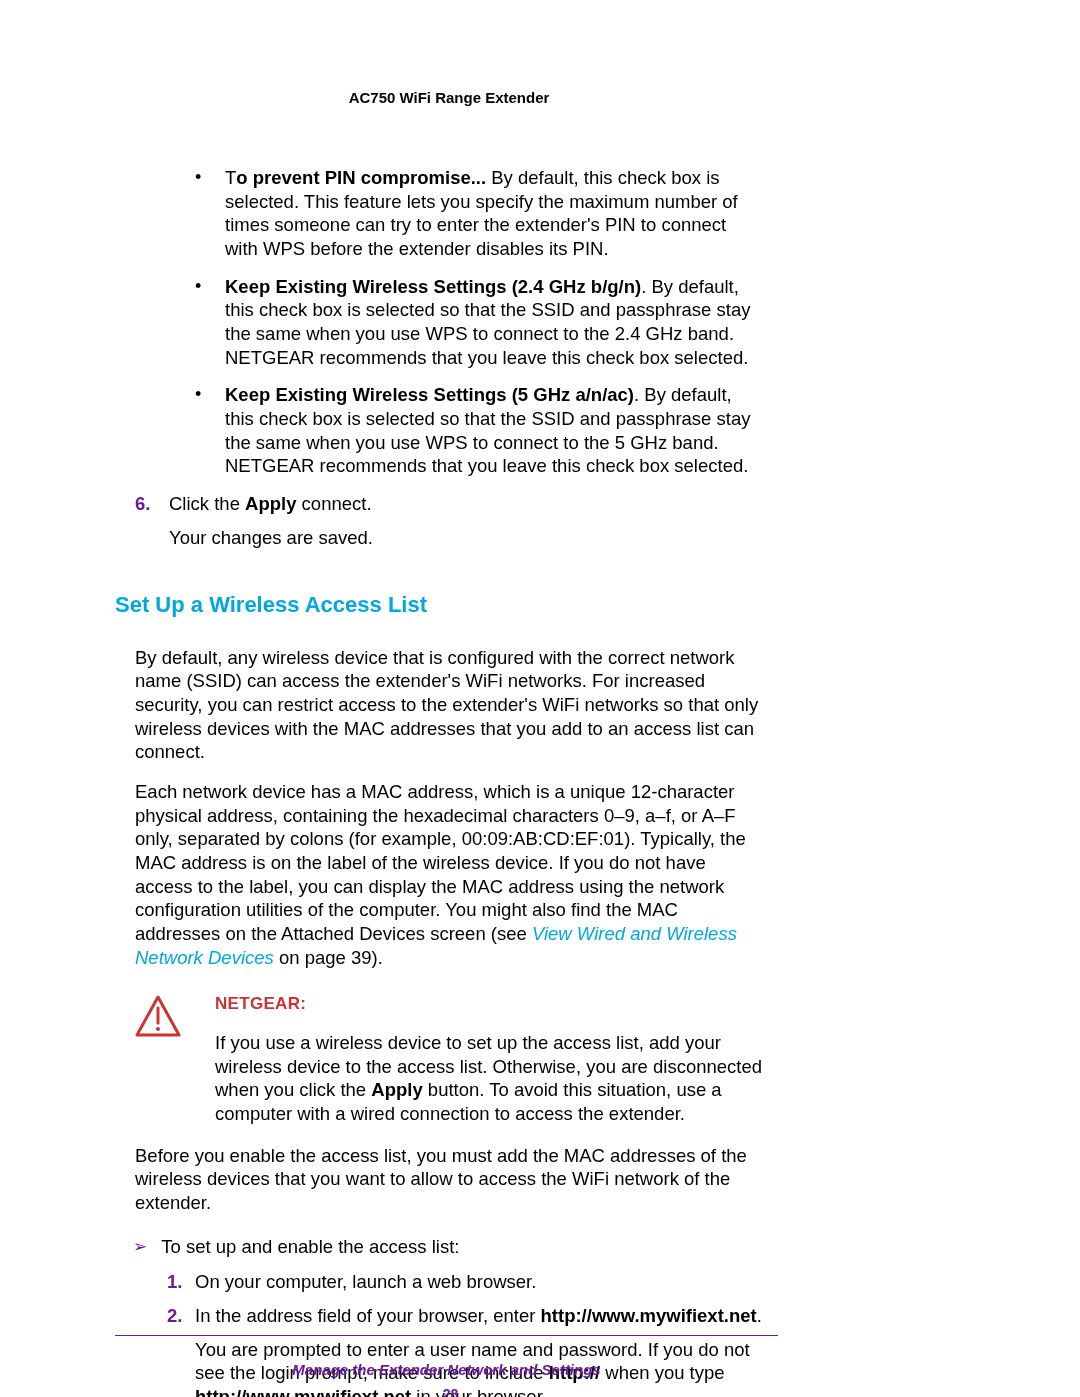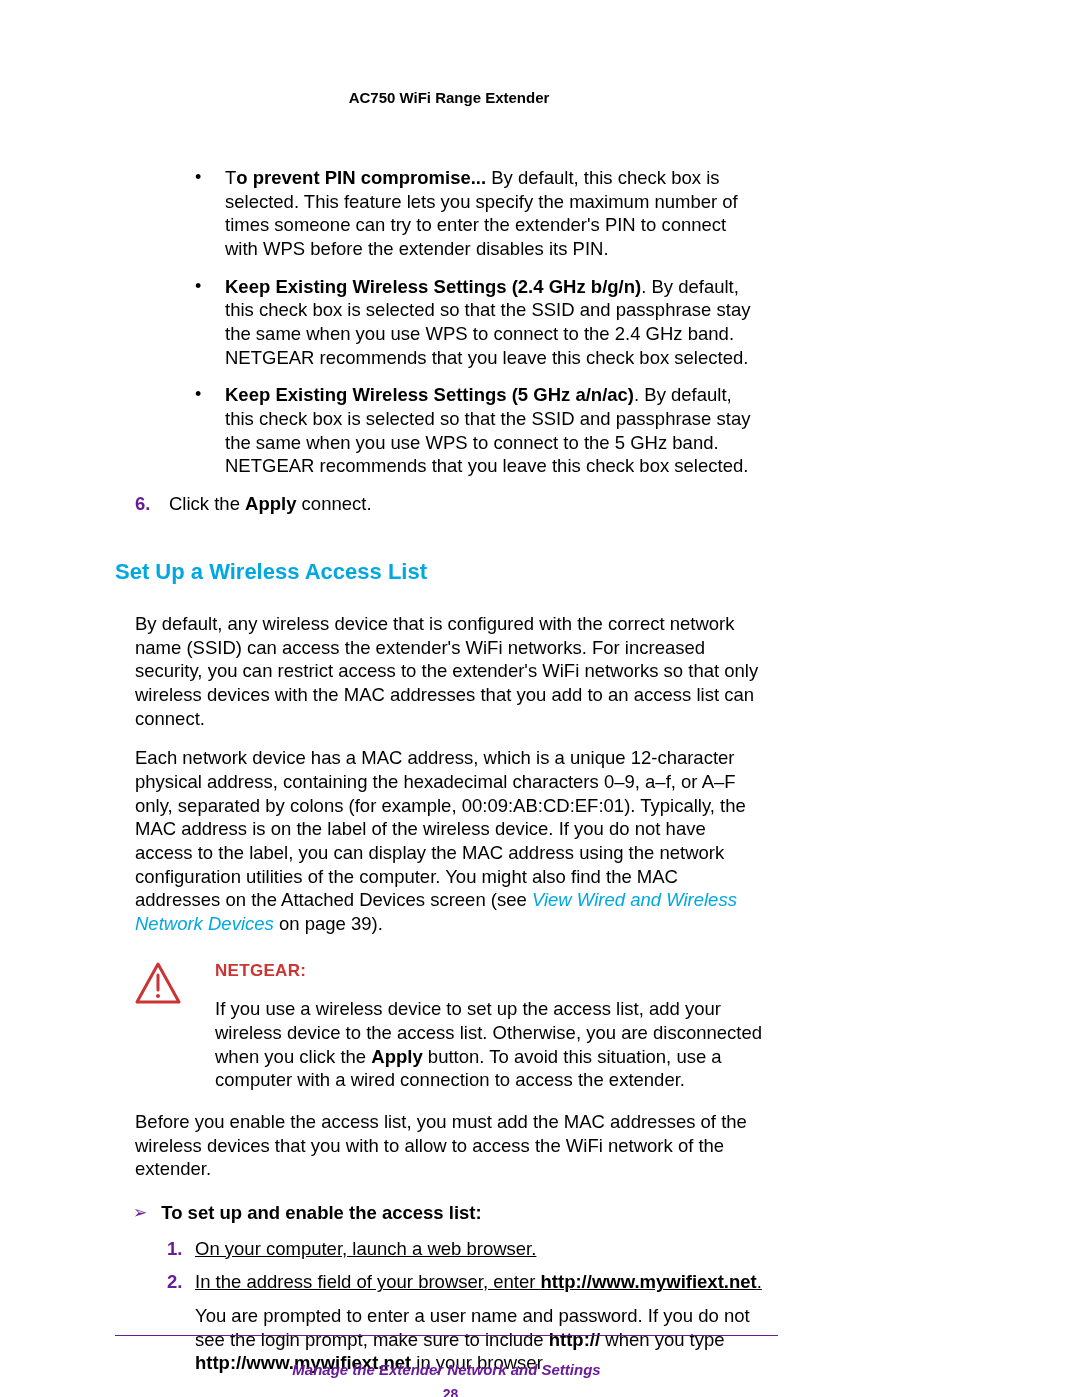--- a/index.html
+++ b/index.html
@@ -101,39 +101,38 @@
     margin-top: 20px;
     margin-bottom: 12px;
     margin-left: -2px;
   }
   .proc-arrow {
     color: #6a1b9a;
     font-size: 17px;
     margin-right: 14px;
   }
   .proc-title {
-    font-weight: bold;
+    font-weight: normal;
   }
   ol.proc-steps {
     list-style: none;
     padding: 0;
     margin: 0 0 0 32px;
   }
   ol.proc-steps > li {
     display: flex;
     margin-bottom: 10px;
   }
   ol .pnum {
     flex: 0 0 28px;
     font-weight: bold;
     color: #6a1b9a;
   }
   ol .ptext {
     flex: 1;
-    text-decoration: underline;
   }
   .proc-follow {
     margin-left: 60px;
     margin-top: 8px;
   }
   .footer-rule {
     position: absolute;
     left: 115px;
     right: 115px;
     bottom: 100px;
@@ -183,20 +182,21 @@
         <b>Keep Existing Wireless Settings (5 GHz a/n/ac)</b><span>. By default, this check box is selected so that the SSID and passphrase stay the same when you use WPS to connect to the 5 GHz band. NETGEAR recommends that you leave this check box selected.</span>
       </li>
     </ul>
 
     <div class="step-row">
       <div class="step-num">6.</div>
       <div class="step-text">
         <span>Click the </span><b>Apply</b><span> connect.</span>
       </div>
     </div>
+    <div class="step-follow">Your changes are saved.</div>
 
     <h2 class="section">Set Up a Wireless Access List</h2>
 
     <p class="para">By default, any wireless device that is configured with the correct network name (SSID) can access the extender's WiFi networks. For increased security, you can restrict access to the extender's WiFi networks so that only wireless devices with the MAC addresses that you add to an access list can connect.</p>
 
     <p class="para">
       <span>Each network device has a MAC address, which is a unique 12-character physical address, containing the hexadecimal characters 0–9, a–f, or A–F only, separated by colons (for example, 00:09:AB:CD:EF:01). Typically, the MAC address is on the label of the wireless device. If you do not have access to the label, you can display the MAC address using the network configuration utilities of the computer. You might also find the MAC addresses on the Attached Devices screen (see </span><span class="italic-link">View Wired and Wireless Network Devices</span><span> on page 39).</span>
     </p>
 
     <div class="caution-block">
@@ -208,21 +208,21 @@
         </svg>
       </div>
       <div class="caution-text-col">
         <div class="caution-label">NETGEAR:</div>
         <div>
           <span>If you use a wireless device to set up the access list, add your wireless device to the access list. Otherwise, you are disconnected when you click the </span><b>Apply</b><span> button. To avoid this situation, use a computer with a wired connection to access the extender.</span>
         </div>
       </div>
     </div>
 
-    <p class="para">Before you enable the access list, you must add the MAC addresses of the wireless devices that you with to allow to access the WiFi network of the extender.</p>
+    <p class="para">Before you enable the access list, you must add the MAC addresses of the wireless devices that you want to allow to access the WiFi network of the extender.</p>
 
     <div class="proc-heading">
       <span class="proc-arrow">➢</span>
       <span class="proc-title">To set up and enable the access list:</span>
     </div>
 
     <ol class="proc-steps">
       <li>
         <span class="pnum">1.</span>
         <span class="ptext">On your computer, launch a web browser.</span>

